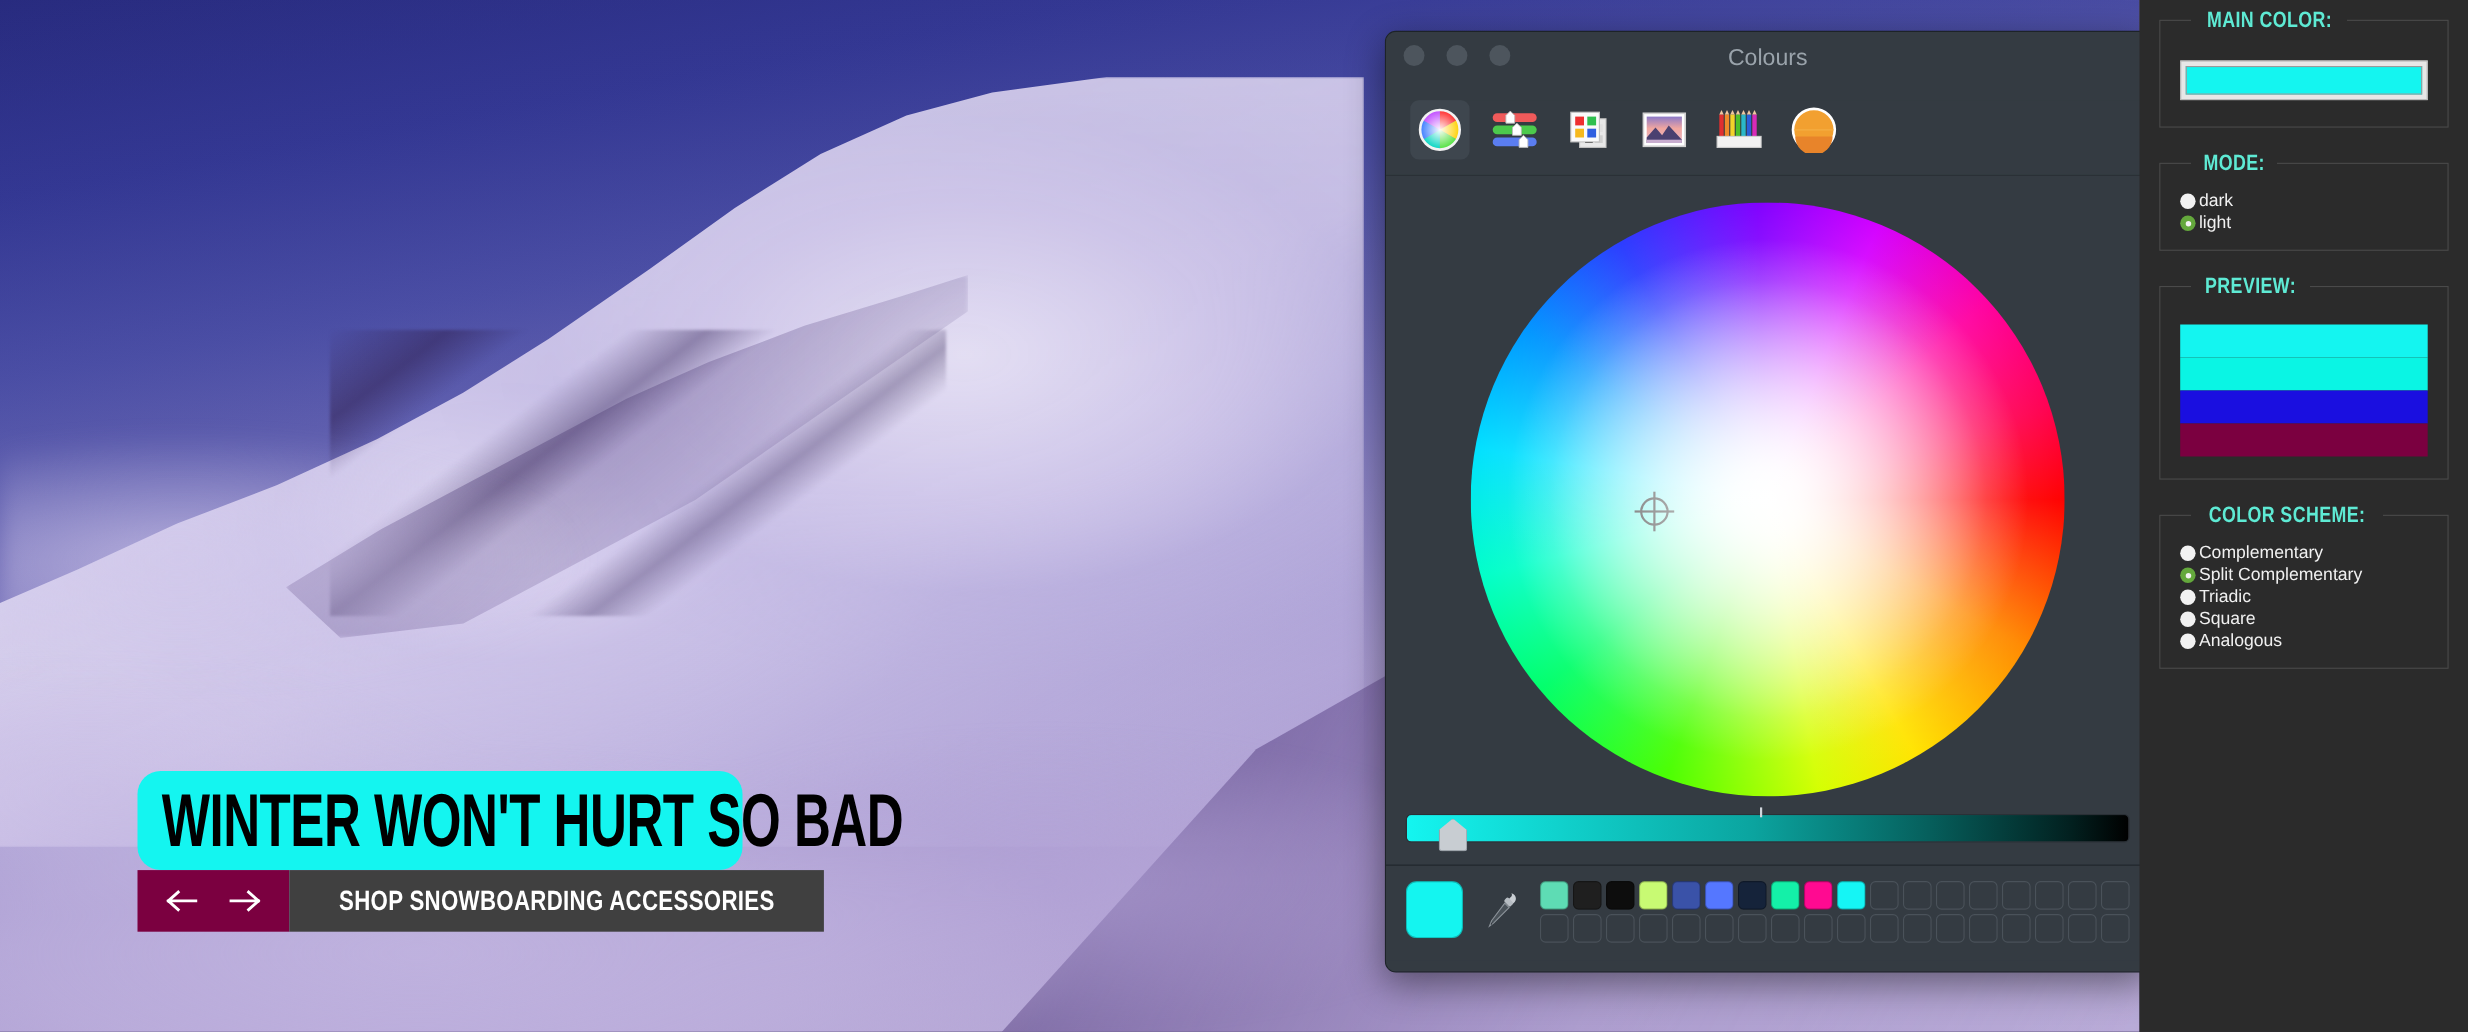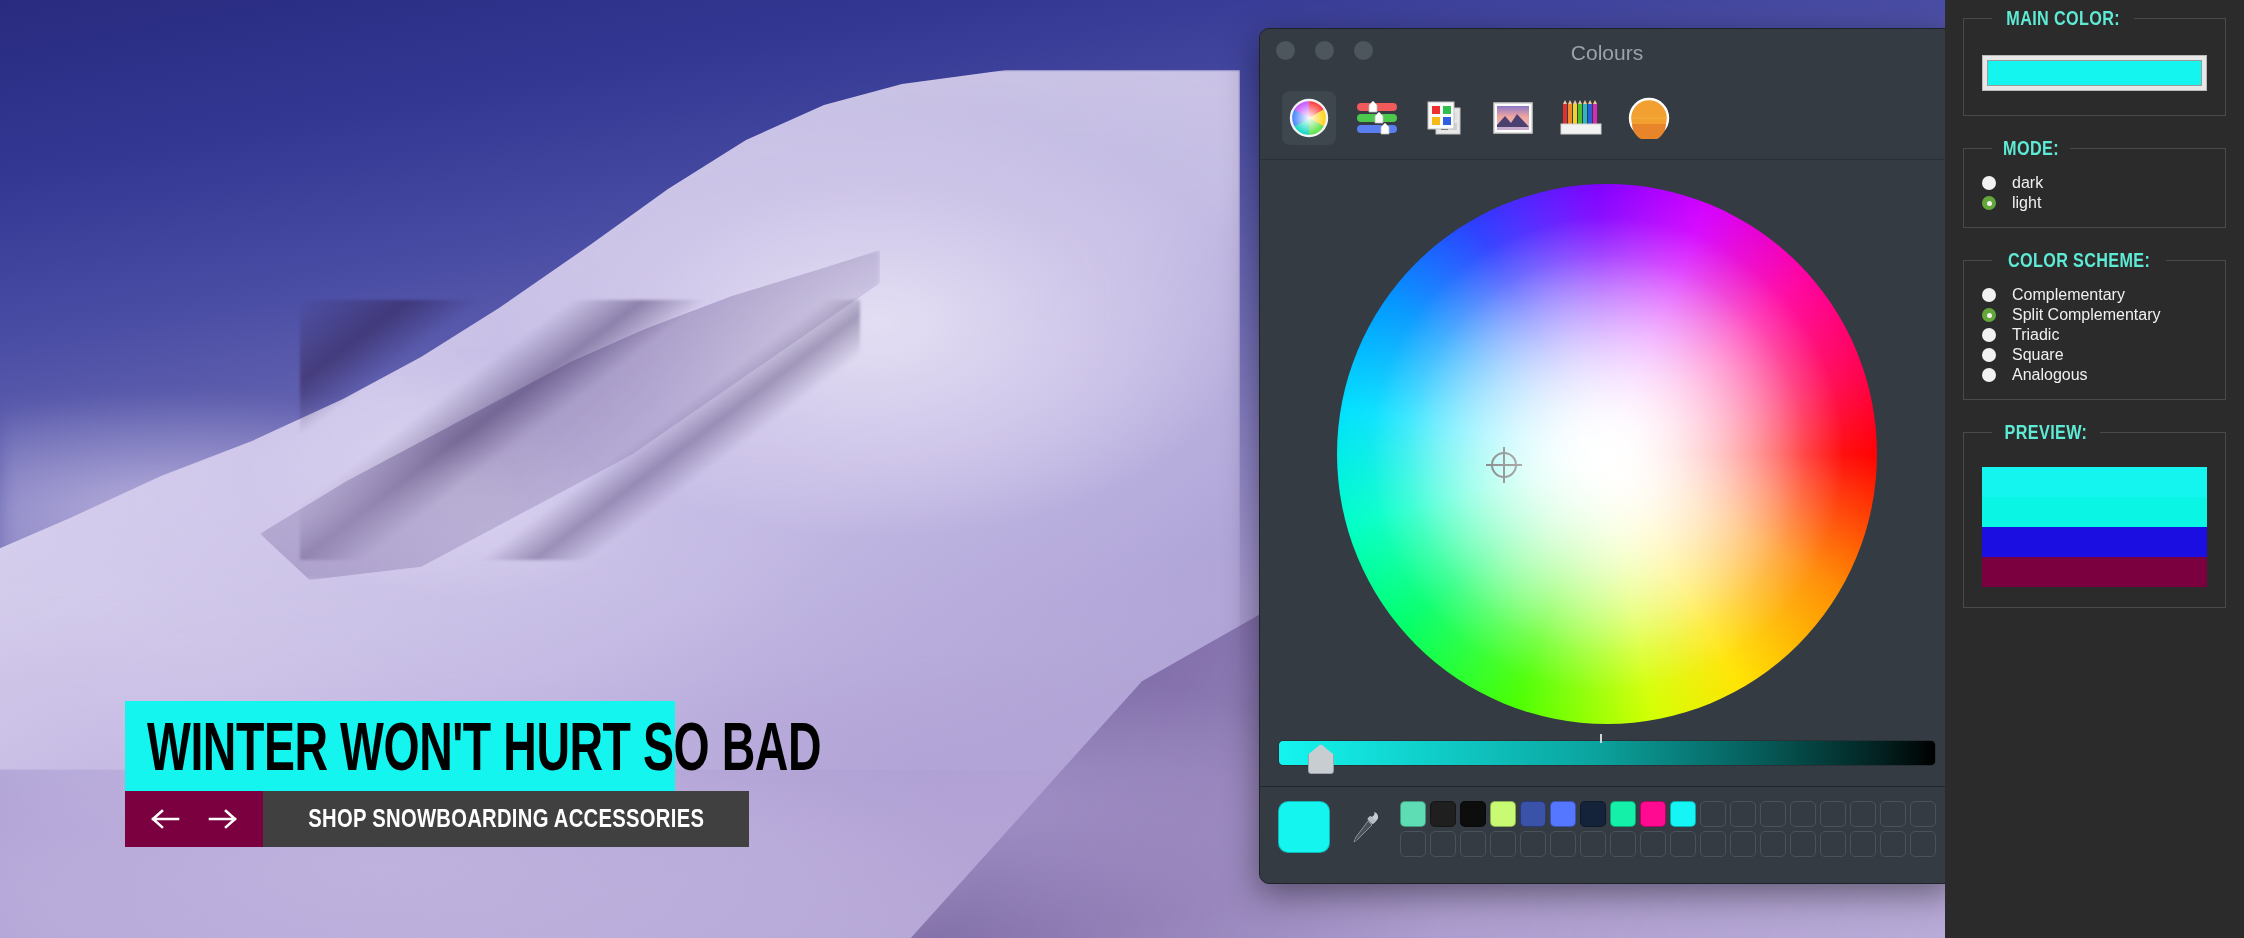--- a/index.html
+++ b/index.html
@@ -93,20 +93,21 @@
     width: 550px; height: 90px;
     display: flex; align-items: center;
     padding-left: 22px;
     font-family: "Liberation Sans Narrow", "Liberation Sans", sans-serif;
     font-weight: bold;
     font-size: 54px;
     letter-spacing: -0.5px;
     color: #000;
     transform-origin: left center;
     white-space: nowrap;
+    border-radius: 21px;
   }
   .hero-headline span { display: inline-block; transform: scaleX(.86) scaleY(1.26); transform-origin: left center; }
   .hero-cta-row { display: flex; height: 56px; margin-top: 0px; }
   .arrow-group {
     display: flex; align-items: center; gap: 22px;
     padding: 0 24px;
   }
   .arrow-btn {
     width: 34px; height: 30px;
     display: flex; align-items: center; justify-content: center;
@@ -265,21 +266,21 @@
   }
   fieldset.group legend span { display: inline-block; transform: scaleX(.9) scaleY(1.12); }
   .color-well {
     margin: 12px 6px 10px 6px;
     background: #e7e7e7;
     border: 1px solid #b9b9b9;
     padding: 4px;
   }
   .color-well-inner { height: 26px; border: 1px solid #9a9a9a; }
   .radio-row {
-    display: flex; align-items: center; gap: 16px;
+    display: flex; align-items: center; gap: 3px;
     padding: 1px 0 1px 6px;
     cursor: pointer;
   }
   .radio {
     width: 14px; height: 14px; border-radius: 50%;
     background: #f2f2f2;
     flex: 0 0 auto;
     position: relative;
   }
   .radio.checked { background: #64a83c; }
@@ -531,53 +532,53 @@
           </div>
           <div class="radio-row">
             <div class="radio checked" style="background: rgb(100, 168, 60);"></div>
             <div class="radio-label">light</div>
           </div>
         </div>
     </fieldset>
 
     <fieldset class="group">
       <legend>
-        <span>COLOR SCHEME:</span>
-      </legend>
-      <div id="schemeOptions">
-          <div class="radio-row">
-            <div class="radio"></div>
-            <div class="radio-label">Complementary</div>
-          </div>
-          <div class="radio-row">
-            <div class="radio checked" style="background: rgb(100, 168, 60);"></div>
-            <div class="radio-label">Split Complementary</div>
-          </div>
-          <div class="radio-row">
-            <div class="radio"></div>
-            <div class="radio-label">Triadic</div>
-          </div>
-          <div class="radio-row">
-            <div class="radio"></div>
-            <div class="radio-label">Square</div>
-          </div>
-          <div class="radio-row">
-            <div class="radio"></div>
-            <div class="radio-label">Analogous</div>
-          </div>
-        </div>
-    </fieldset>
-
-    <fieldset class="group">
-      <legend>
         <span>PREVIEW:</span>
       </legend>
       <div class="preview-box" id="previewBox">
           <div class="preview-band" style="background: rgb(20, 245, 240);"></div>
           <div class="preview-band" style="background: rgb(10, 245, 228);"></div>
           <div class="preview-band" style="background: rgb(26, 15, 224);"></div>
           <div class="preview-band" style="background: rgb(123, 0, 64);"></div>
         </div>
     </fieldset>
 
+    <fieldset class="group">
+      <legend>
+        <span>COLOR SCHEME:</span>
+      </legend>
+      <div id="schemeOptions">
+          <div class="radio-row">
+            <div class="radio"></div>
+            <div class="radio-label">Complementary</div>
+          </div>
+          <div class="radio-row">
+            <div class="radio checked" style="background: rgb(100, 168, 60);"></div>
+            <div class="radio-label">Split Complementary</div>
+          </div>
+          <div class="radio-row">
+            <div class="radio"></div>
+            <div class="radio-label">Triadic</div>
+          </div>
+          <div class="radio-row">
+            <div class="radio"></div>
+            <div class="radio-label">Square</div>
+          </div>
+          <div class="radio-row">
+            <div class="radio"></div>
+            <div class="radio-label">Analogous</div>
+          </div>
+        </div>
+    </fieldset>
+
   </div>
 
 </div>
 
 </body></html>

